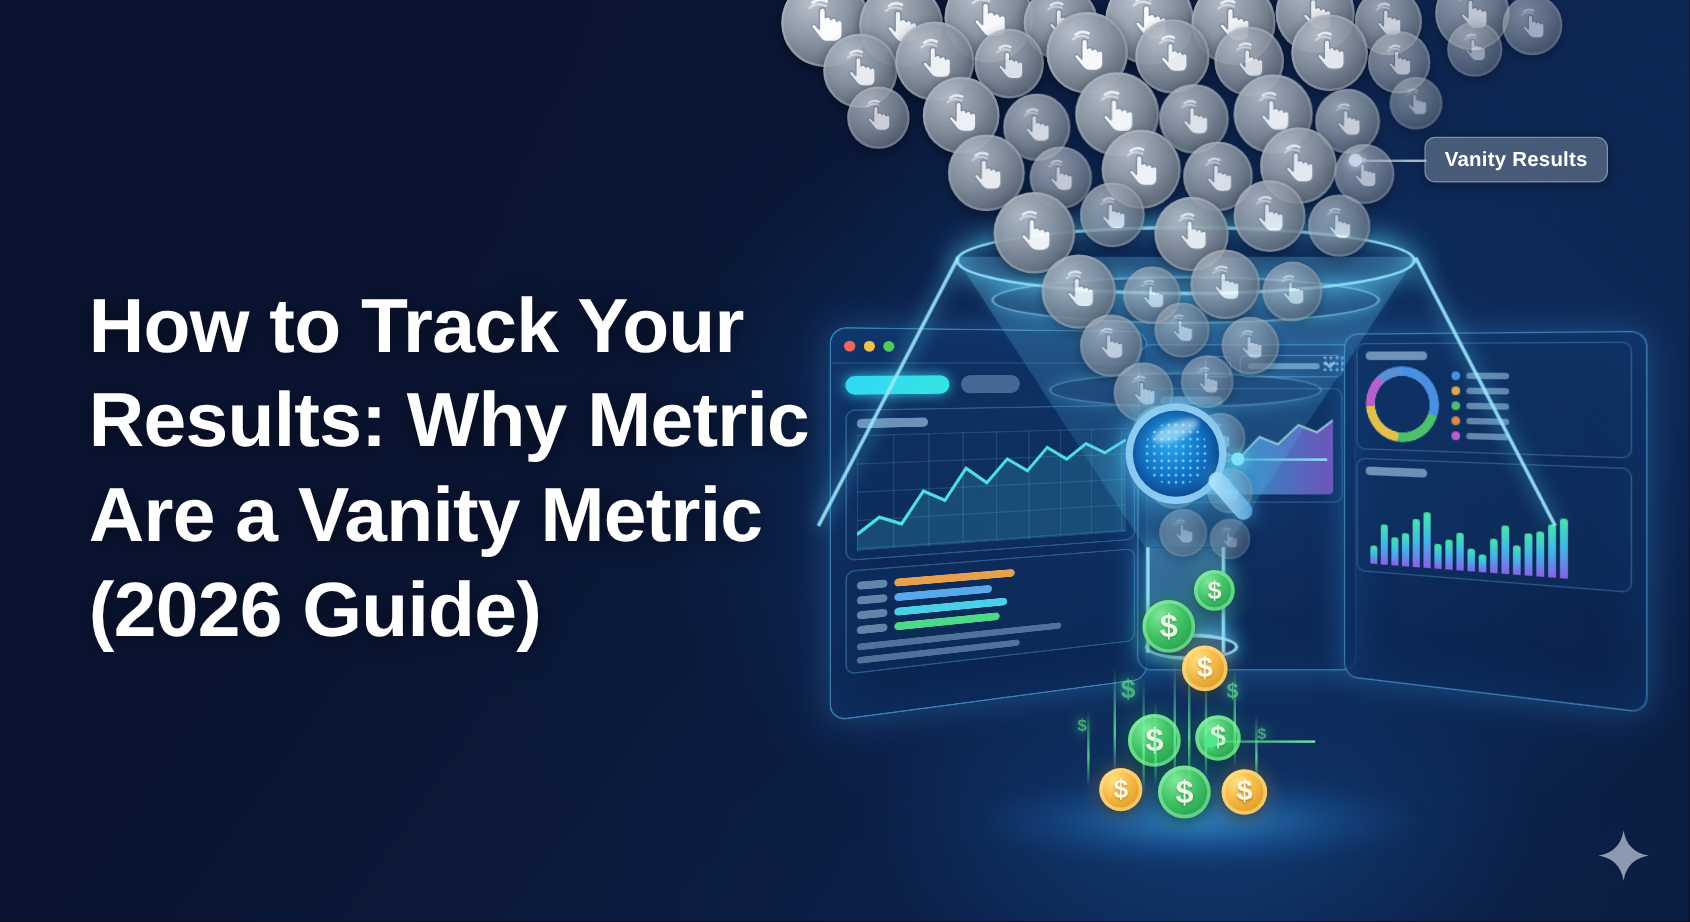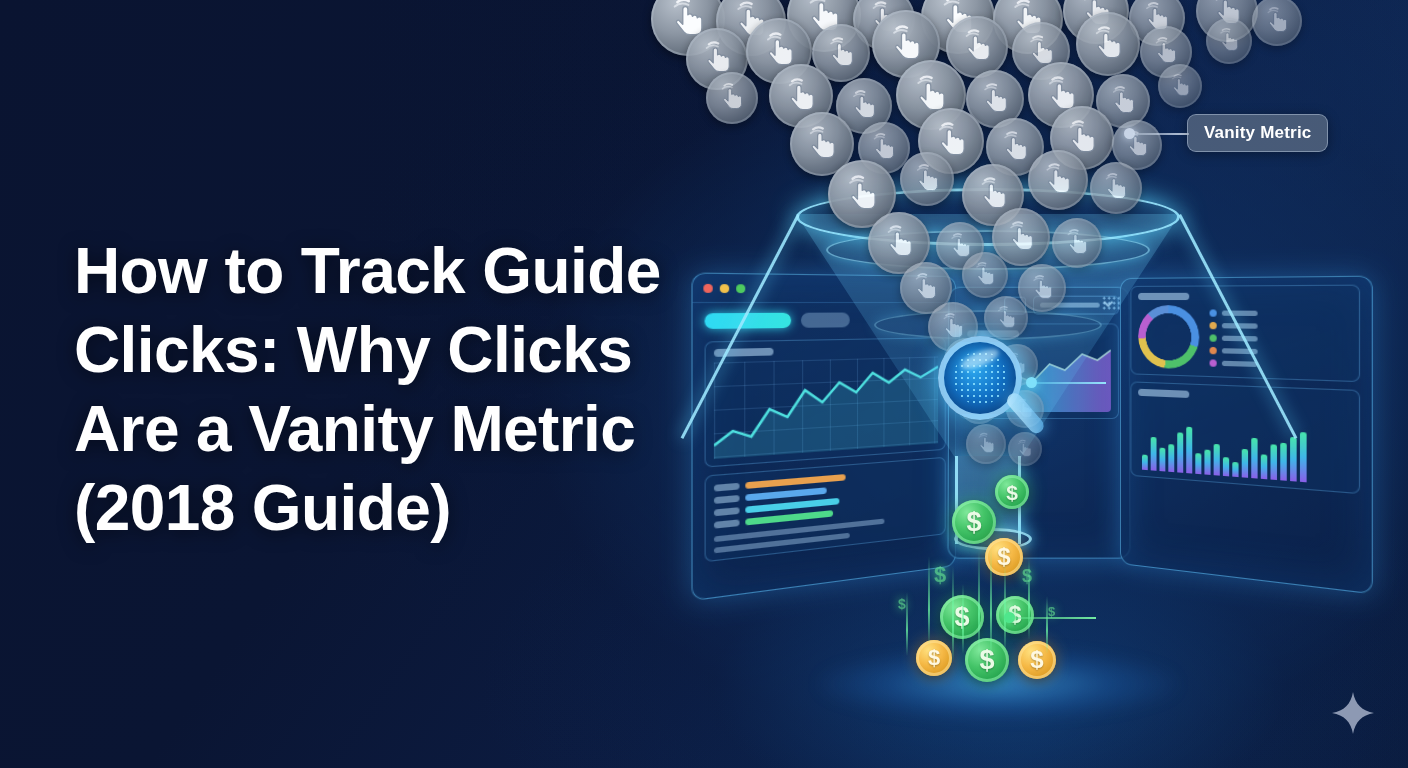--- a/index.html
+++ b/index.html
@@ -784,33 +784,33 @@
   <div id="magnifier">
     <div class="lens">
       <div class="lensdots"></div>
       <div class="glare"></div>
     </div>
     <div class="handle"></div>
   </div>
 
   <div class="cnode" id="node-vanity"></div>
   <div class="connector" id="conn-vanity"></div>
-  <div id="label-vanity">Vanity Metric</div>
+  <div id="label-vanity">Vanity Results</div>
 
   <div class="cnode" id="node-tracking"></div>
   <div class="connector" id="conn-tracking"></div>
 
   <div class="cnode" id="node-profit"></div>
   <div class="connector" id="conn-profit"></div>
 
   <h1 id="headline">
-      <span class="ln">How to Track Guide</span>
-      <span class="ln">Clicks: Why Clicks</span>
+      <span class="ln">How to Track Your</span>
+      <span class="ln">Results: Why Metric</span>
       <span class="ln">Are a Vanity Metric</span>
-      <span class="ln">(2018 Guide)</span>
+      <span class="ln">(2026 Guide)</span>
     </h1>
 
   <div id="sparkle">
     <svg width="46" height="46" viewBox="0 0 46 46">
       <path d="M23 2 C25 14 32 21 44 23 C32 25 25 32 23 44 C21 32 14 25 2 23 C14 21 21 14 23 2 Z" fill="#8d99b3"></path>
     </svg>
   </div>
 
 </div>
 

